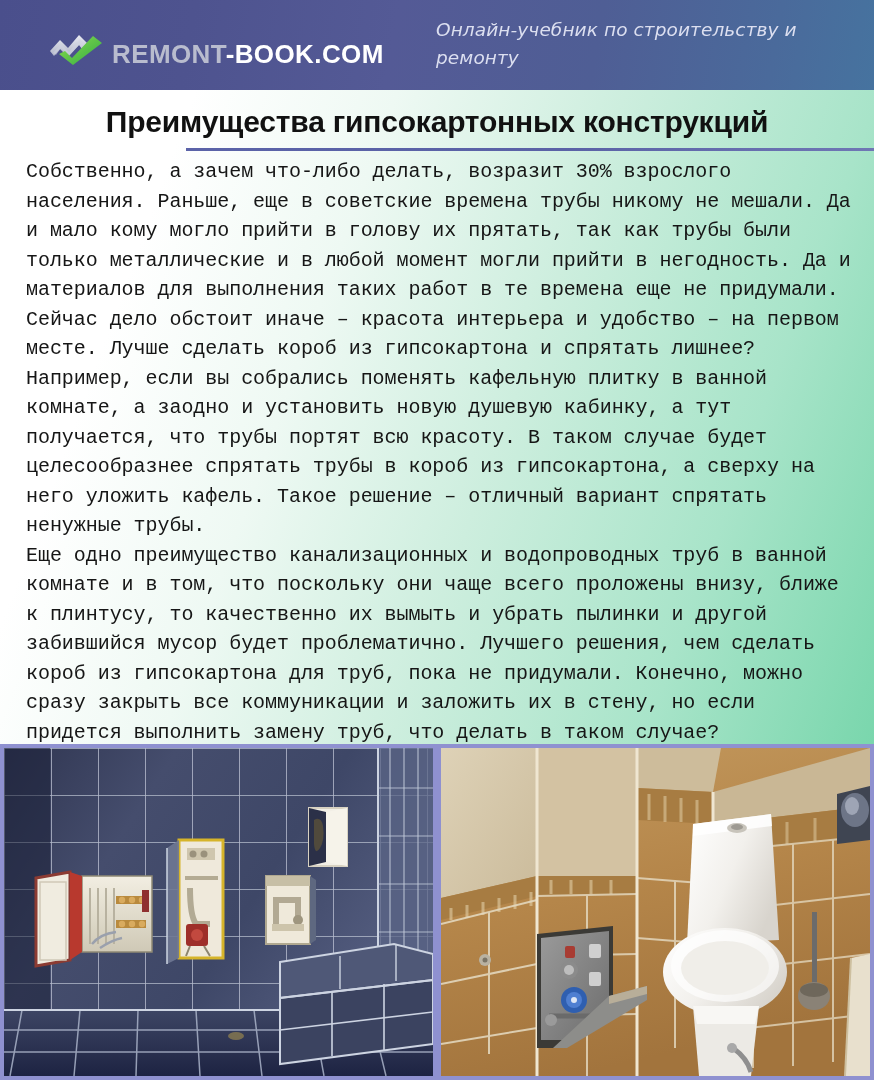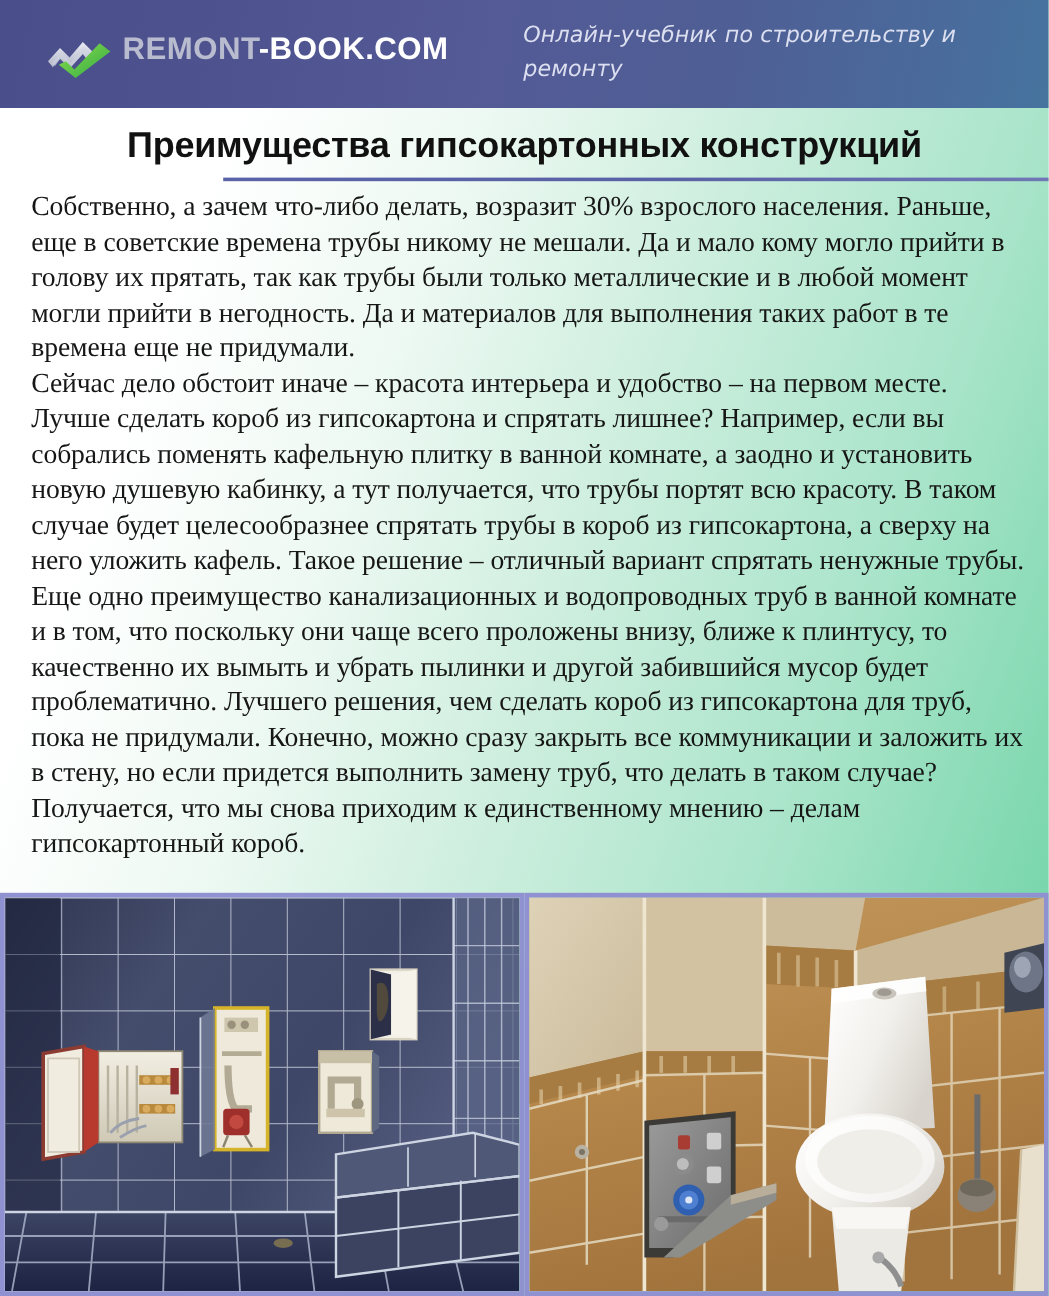--- a/index.html
+++ b/index.html
@@ -43,24 +43,24 @@
         #46739f 100%);
     overflow: hidden;
   }
   .header-inner {
     position: relative;
     width: 874px;
     height: 90px;
   }
   .logo-block {
     position: absolute;
-    left: 38px;
+    left: 48px;
     top: 27px;
     display: flex;
-    align-items: flex-start;
+    align-items: flex-end;
   }
   .logo-mark {
     width: 60px;
     height: 40px;
     margin-right: 4px;
     flex: none;
   }
   .logo-text {
     font-size: 26px;
     font-weight: bold;
@@ -116,22 +116,22 @@
 
   
   .article {
     position: absolute;
     left: 26px;
     top: 157px;
     width: 828px;
   }
   .article p {
     margin: 0 0 0 0;
-    font-family: Liberation Serif, serif;
-    font-size: 23px;
+    font-family: Liberation Mono, monospace;
+    font-size: 20px;
     line-height: 29.5px;
     color: #161616;
     text-align: left;
     letter-spacing: -0.05px;
   }
 
   
   .photos {
     position: absolute;
     left: 0;

